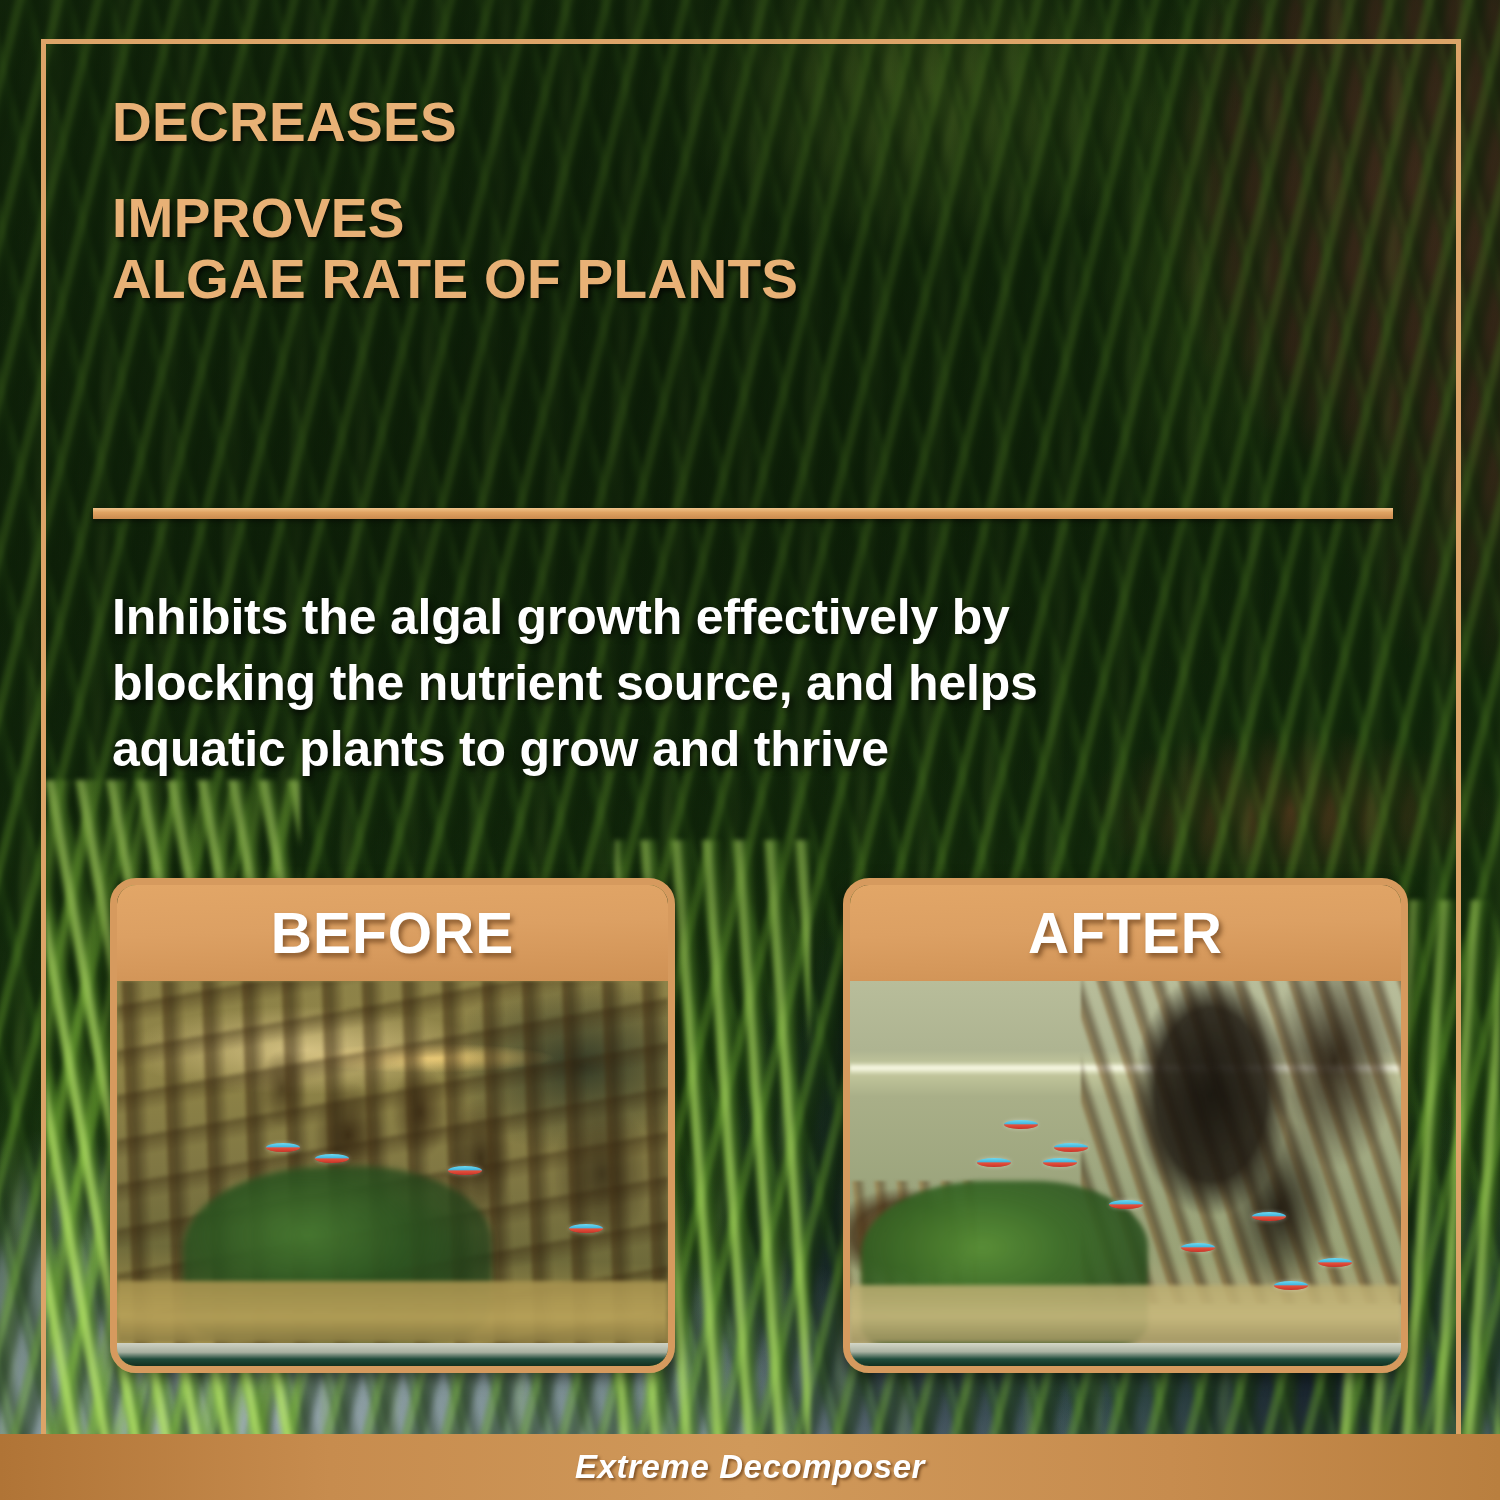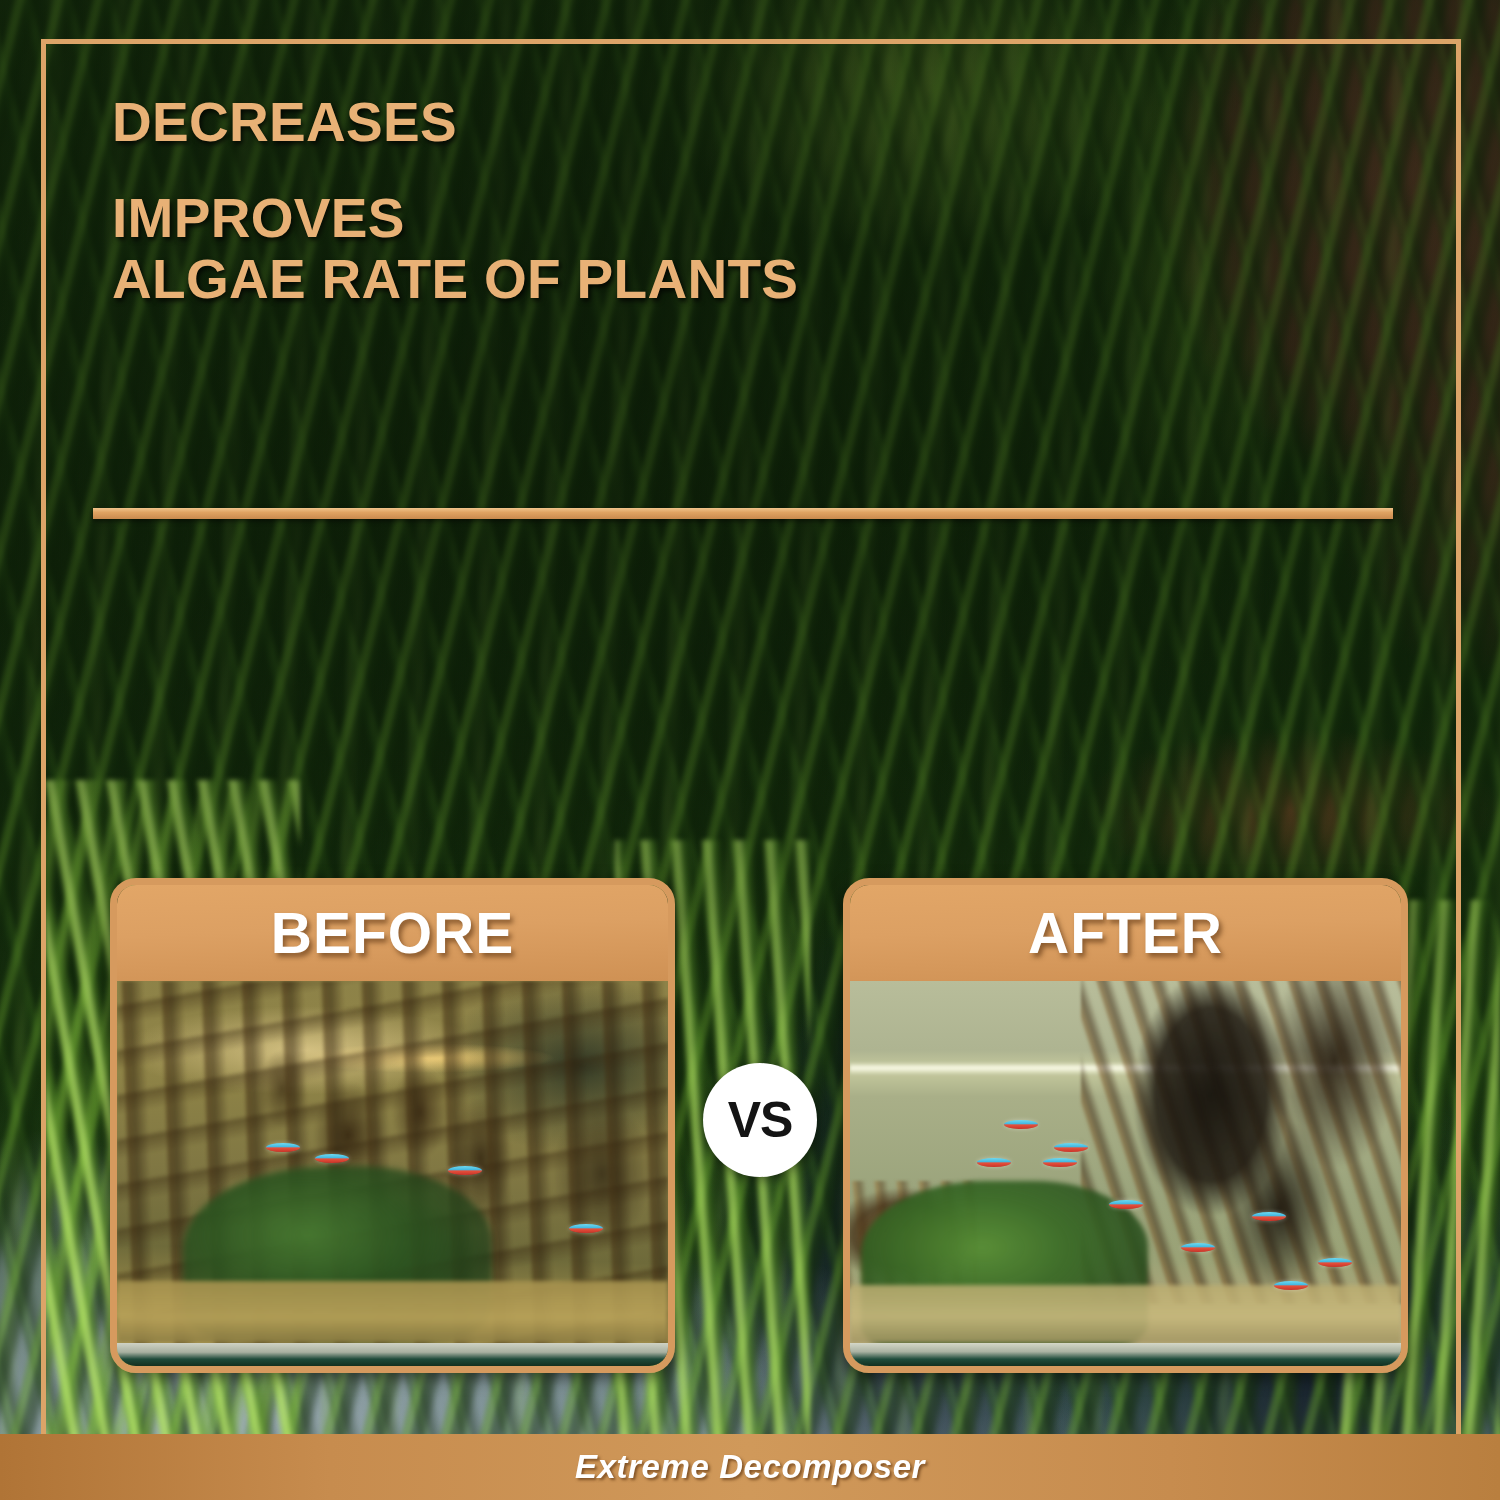--- a/index.html
+++ b/index.html
@@ -334,20 +334,25 @@
       <span class="hl-line">DECREASES</span>
     </div>
     <div class="hl-block">
       <span class="hl-line">IMPROVES</span>
       <span class="hl-line">ALGAE RATE OF PLANTS</span>
     </div>
   </div>
 
   <div class="divider"></div>
 
+  <div class="body-copy">
+    <span class="bc-line">Inhibits the algal growth effectively by</span>
+    <span class="bc-line">blocking the nutrient source, and helps</span>
+    <span class="bc-line">aquatic plants to grow and thrive</span>
+  </div>
 
   <div class="panel panel-after">
     <div class="panel-head">
       <span class="panel-head-label">AFTER</span>
     </div>
     <div class="panel-photo">
       <div class="photo-after"></div>
       <div class="photo-after-beam"></div>
       <div class="photo-after-wood"></div>
       <div class="photo-after-wood2"></div>
@@ -376,21 +381,18 @@
       <div class="photo-before-moss"></div>
       <div class="photo-before-sand"></div>
       <div class="photo-before-rim"></div>
       <div class="fish" style="left:27%; top:42%;"></div>
       <div class="fish" style="left:36%; top:45%;"></div>
       <div class="fish" style="left:60%; top:48%;"></div>
       <div class="fish" style="left:82%; top:63%;"></div>
     </div>
   </div>
 
-  <div class="vs-badge">
-    <span class="vs-label">VS</span>
-  </div>
 
   <div class="footer">
     <span class="footer-label">Extreme Decomposer</span>
   </div>
 
 </div>
 
 </body></html>

